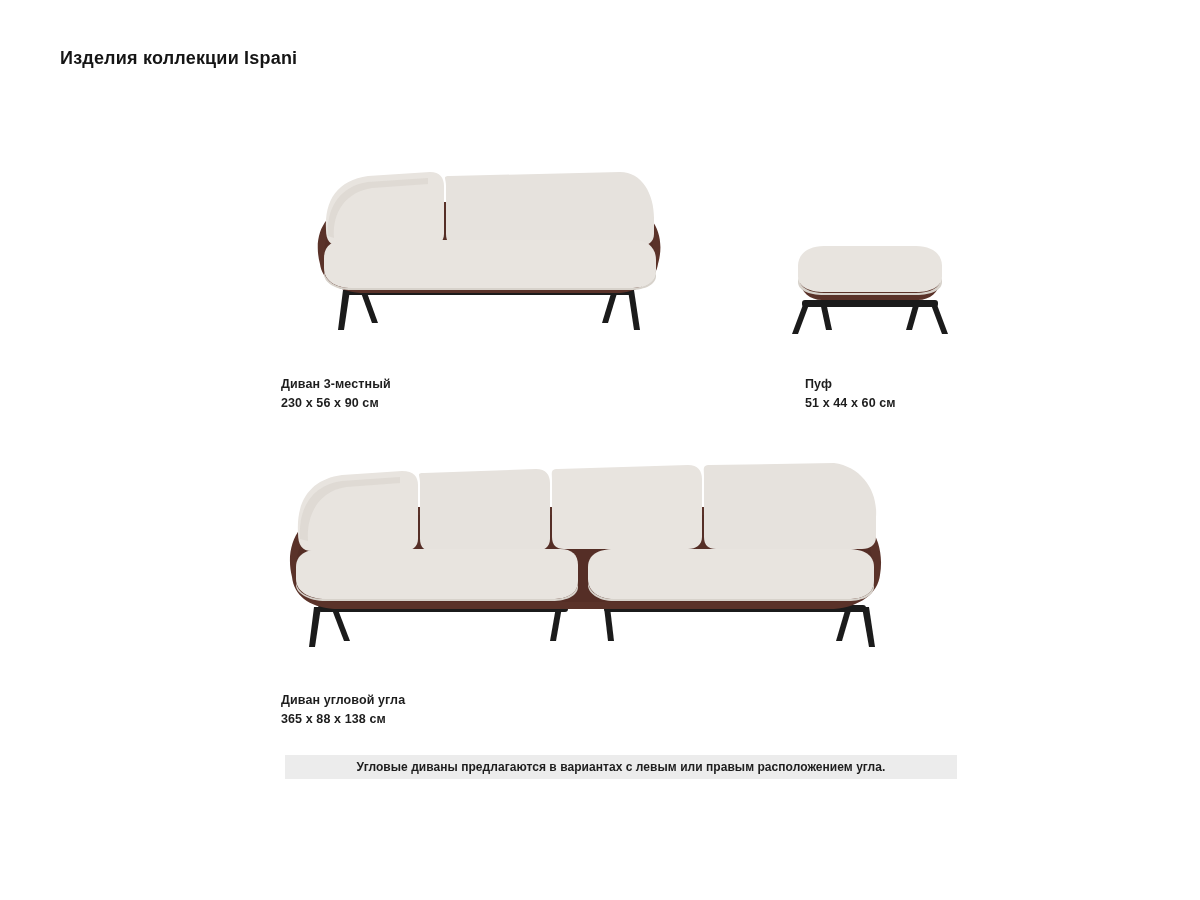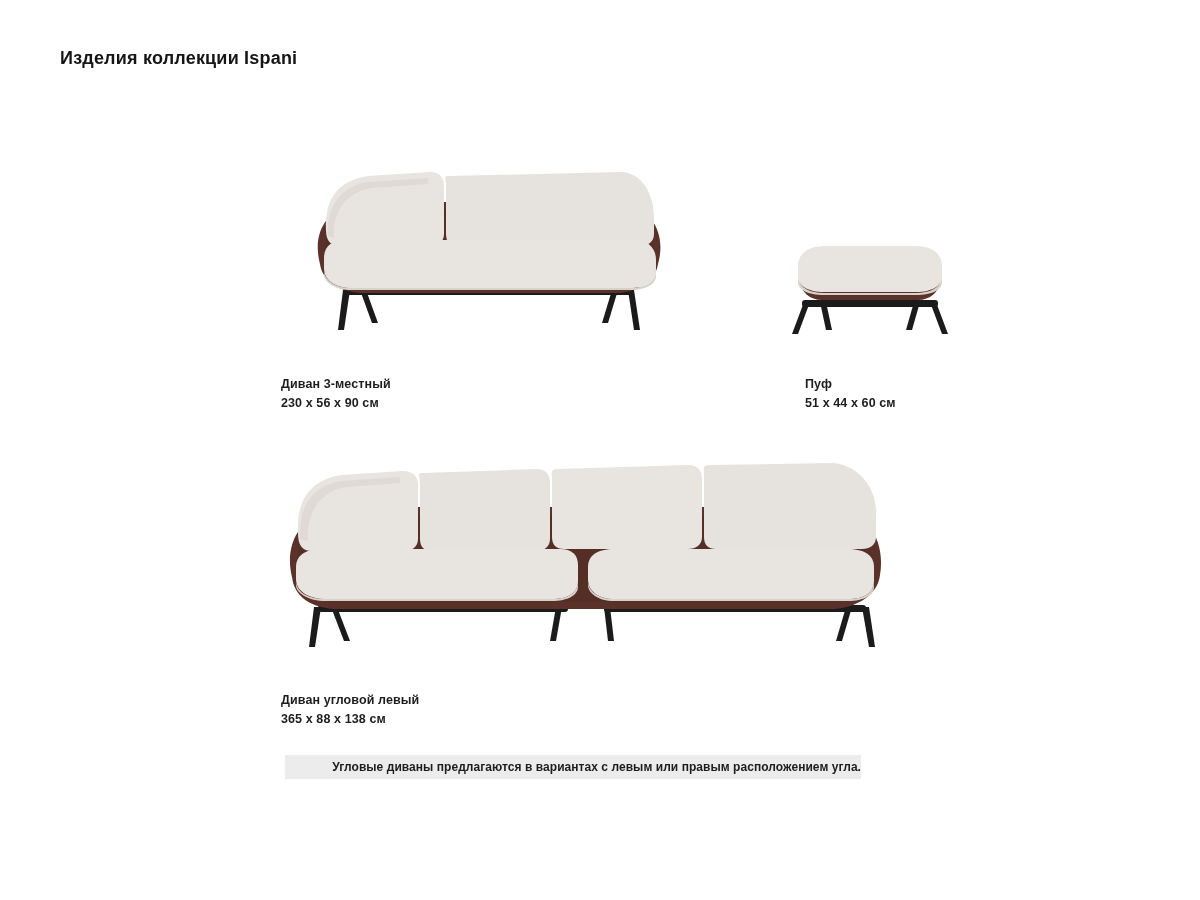--- a/index.html
+++ b/index.html
@@ -44,26 +44,26 @@
   .caption .dims {
     font-weight: bold;
     color: #1d1d1d;
   }
 
   
   .note-bar {
     position: absolute;
     left: 285px;
     top: 755px;
-    width: 576px;
+    width: 672px;
     height: 24px;
     background: #ececec;
     display: flex;
     align-items: center;
-    justify-content: flex-end;
+    justify-content: center;
     font-size: 12px;
     font-weight: bold;
     color: #1d1d1d;
     letter-spacing: 0.05px;
   }
 
   
   .product {
     position: absolute;
   }
@@ -207,21 +207,21 @@
                L310 132 C310 140, 300 146, 284 146 L58 146 C40 146, 28 138, 28 130 Z" fill="#d7d2cb"></path>
       <path d="M320 112 C320 100, 330 94, 346 94 L580 94 C596 94, 606 100, 606 112
                L606 126 C606 138, 596 144, 580 144 L346 144
                C330 144, 320 136, 320 124 Z" fill="#e8e4df"></path>
       <path d="M320 128 C322 138, 332 144, 346 144 L580 144 C596 144, 606 138, 606 126
                L606 132 C606 140, 596 146, 580 146 L346 146 C330 146, 320 138, 320 130 Z" fill="#d7d2cb"></path>
     </svg>
   </div>
 
   <div class="caption" style="left:281px; top:691px;">
-    <div>Диван угловой левый</div>
+    <div>Диван угловой угла</div>
     <div class="dims">365 x 88 x 138 см</div>
   </div>
 
   <div class="note-bar">
     <span>Угловые диваны предлагаются в вариантах с левым или правым расположением угла.</span>
   </div>
 
 </div>
 
 </body></html>

